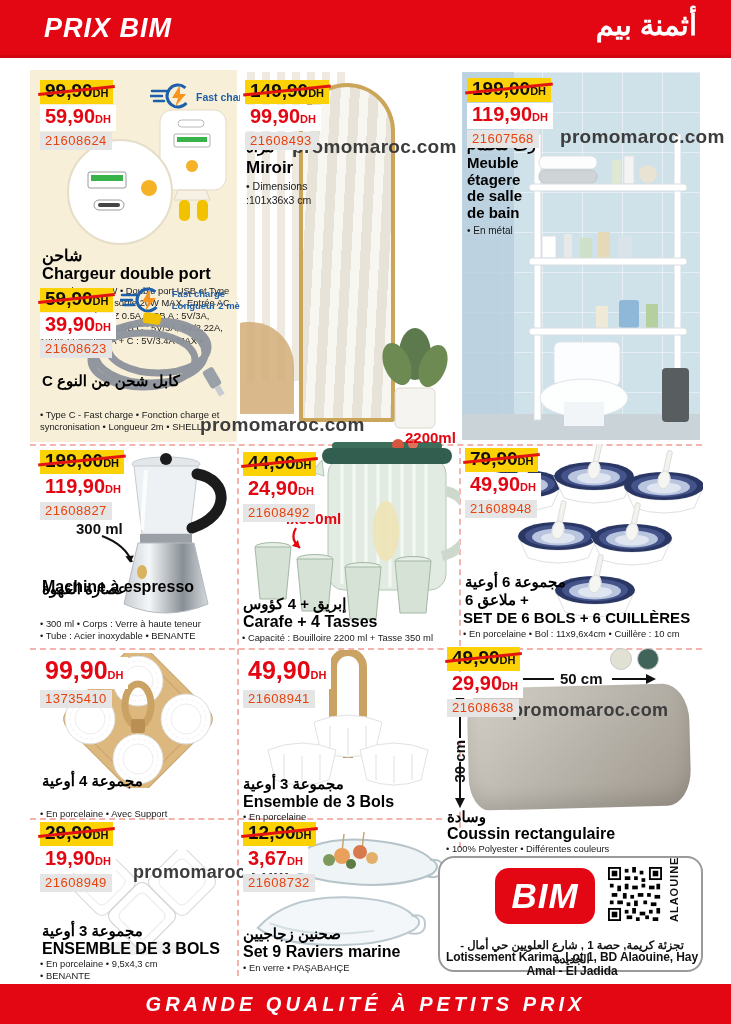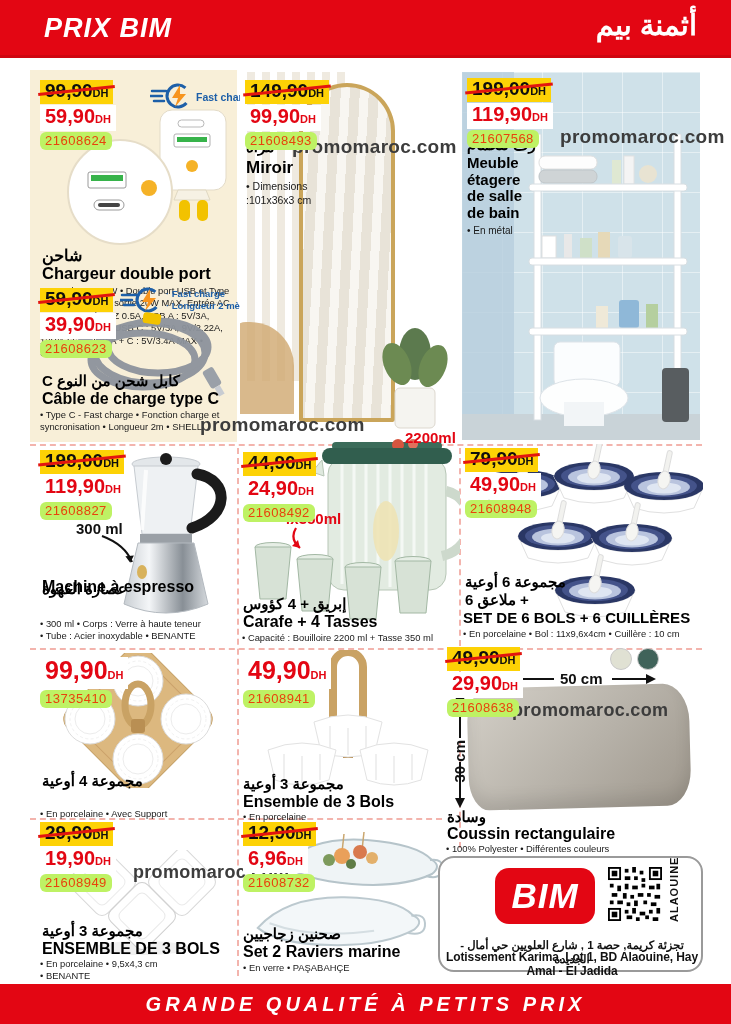--- a/index.html
+++ b/index.html
@@ -20,22 +20,22 @@
 
   
   .prices { display:flex; flex-direction:column; align-items:flex-start; z-index:8; }
   .p-old { display:inline-block; background:#fdd205; color:#0e0e0e; font-weight:bold; font-size:19px;
            line-height:22px; padding:0 5px; position:relative; white-space:nowrap; }
   .p-old::after { content:""; position:absolute; left:-2px; right:-2px; top:9px;
                   border-top:3px solid #e3150f; transform:rotate(-6deg); }
   .p-new { display:inline-block; background:#fff; color:#e30613; font-weight:bold; font-size:20px;
            line-height:23px; padding:0 5px; margin-top:1px; white-space:nowrap; }
   .p-new.single { font-size:25px; line-height:27px; }
-  .p-code { display:inline-block; background:#bef264; color:#e8430c; font-size:13px; line-height:16px;
-            padding:1px 5px; margin-top:1px; letter-spacing:.5px;border-radius:6px; }
+  .p-code { display:inline-block; background:#e5e5e5; color:#e8430c; font-size:13px; line-height:16px;
+            padding:1px 5px; margin-top:1px; letter-spacing:.5px; }
   .dh { font-size:11px; }
 
   
   .name-ar { font-weight:bold; font-size:15px; direction:rtl; text-align:left; color:#000; white-space:nowrap; }
   .name-fr { font-weight:bold; font-size:16px; color:#000; white-space:nowrap; }
   .specs { font-size:9.4px; color:#1a1a1a; line-height:1.32; }
   .wm { color:#3c3c3c; font-weight:bold; font-size:19px; z-index:7; letter-spacing:.3px; }
   .rlabel { color:#e30613; font-weight:bold; font-size:15px; white-space:nowrap; z-index:6; }
   .mlabel { color:#111; font-weight:bold; font-size:15px; white-space:nowrap; z-index:6; }
   .badge-txt { color:#1d5fa8; font-size:10.5px; font-weight:bold; }
@@ -130,21 +130,20 @@
     <g transform="rotate(35 28 38)">
         <rect x="22" y="22" width="12" height="20" rx="3" fill="#9aa0a8"></rect>
         <rect x="25" y="42" width="6" height="10" fill="#c8ccd2"></rect>
       </g>
     <g transform="rotate(-30 160 78)">
         <rect x="154" y="62" width="12" height="20" rx="3" fill="#9aa0a8"></rect>
         <rect x="157" y="82" width="6" height="10" fill="#c8ccd2"></rect>
       </g>
   </svg>
   <div class="abs name-ar" style="left:42px;top:372px;">كابل شحن من النوع C</div>
-  <div class="abs name-fr" style="left:42px;top:390px;">Câble de charge type C</div>
   <div class="abs specs" style="left:40px;top:409px;width:185px;">• Type C - Fast charge • Fonction charge et syncronisation • Longueur 2m • SHELL</div>
   <div class="abs wm" style="left:200px;top:414px;">promomaroc.com</div>
 
   <div class="abs" style="left:240px;top:72px;width:219px;height:368px;overflow:hidden;background:linear-gradient(180deg,#f0e6d7 0%,#f3ead d 0%,#f2e9db 72%,#e2d2b9 80%,#d7c3a4 100%);">
     <div class="abs" style="left:0;top:0;width:48%;height:84%;background:repeating-linear-gradient(90deg,#ffffff 0 7px,#efeae0 7px 15px);"></div>
     <div class="abs" style="left:-8px;bottom:26px;width:62px;height:92px;background:#cfa76f;border-radius:14px 44px 0 0;opacity:.8;"></div>
     <div class="abs" style="left:27%;top:3%;width:44%;height:92%;border:4px solid #caa55a;border-radius:120px 120px 6px 6px;background:repeating-linear-gradient(93deg,#f8f6f1 0 9px,#e8e3d8 9px 19px);"></div>
     <svg class="abs" style="right:0;bottom:8px;" width="92" height="112" viewBox="0 0 92 112">
       <ellipse cx="48" cy="34" rx="16" ry="26" fill="#5c7a4e"></ellipse>
       <ellipse cx="30" cy="44" rx="13" ry="22" fill="#6c8a52" transform="rotate(-22 30 44)"></ellipse>
@@ -424,21 +423,21 @@
   <div class="abs wm" style="left:133px;top:862px;font-size:18px;">promomaroc.com</div>
   <div class="abs name-ar" style="left:42px;top:922px;">مجموعة 3 أوعية</div>
   <div class="abs name-fr" style="left:42px;top:940px;">ENSEMBLE DE 3 BOLS</div>
   <div class="abs specs" style="left:40px;top:958px;width:190px;">
     <div>• En porcelaine • 9,5x4,3 cm</div>
     <div>• BENANTE</div>
   </div>
 
   <div class="abs prices" style="left:243px;top:822px;">
     <div class="p-old"><span>12,90</span><span class="dh">DH</span></div>
-    <div class="p-new"><span>6,96</span><span class="dh">DH</span></div>
+    <div class="p-new"><span>3,67</span><span class="dh">DH</span></div>
     <div class="p-code">21608732</div>
   </div>
   <svg class="abs" style="left:250px;top:828px;" width="195" height="132" viewBox="0 0 195 132">
     <g transform="translate(32,4)">
       <path d="M2 32 Q30 4 85 8 Q135 12 150 28 Q160 34 150 42 Q120 56 70 52 Q20 48 2 32 Z" fill="#eff4f6" stroke="#b6c4ca" stroke-width="2"></path>
       <path d="M148 28 q14 -2 12 10 q-2 10 -16 6" fill="none" stroke="#b6c4ca" stroke-width="2"></path>
       <line x1="62" y1="2" x2="60" y2="20" stroke="#caa66e" stroke-width="1.5"></line>
       <line x1="82" y1="0" x2="80" y2="18" stroke="#caa66e" stroke-width="1.5"></line>
       <circle cx="60" cy="24" r="8" fill="#e9a05a"></circle>
         <circle cx="78" cy="20" r="7" fill="#d97a4e"></circle>
@@ -446,21 +445,21 @@
         <circle cx="69" cy="32" r="5" fill="#5f7c46"></circle>
       <circle cx="90" cy="26" r="6" fill="#e3b06b"></circle>
     </g>
     <g transform="translate(4,66) rotate(-3)">
       <path d="M2 34 Q32 4 90 8 Q143 12 158 30 Q169 36 158 44 Q127 59 74 55 Q21 51 2 34 Z" fill="#f3f7f9" stroke="#bcc9cf" stroke-width="2"></path>
       <path d="M156 30 q15 -2 13 11 q-2 10 -17 6" fill="none" stroke="#bcc9cf" stroke-width="2"></path>
       <path d="M14 30 Q55 48 118 43" fill="none" stroke="#d5dee2" stroke-width="2"></path>
     </g>
   </svg>
   <div class="abs name-ar" style="left:243px;top:925px;">صحنين زجاجيين</div>
-  <div class="abs name-fr" style="left:243px;top:943px;">Set 2 Raviers marine</div>
+  <div class="abs name-fr" style="left:243px;top:943px;">Set 9 Raviers marine</div>
   <div class="abs specs" style="left:243px;top:962px;width:190px;">• En verre • PAŞABAHÇE</div>
 
   <div class="abs bim-card" style="left:438px;top:856px;width:265px;height:116px;">
     <div class="abs bim-logo" style="left:55px;top:10px;width:100px;height:56px;">BIM</div>
     <svg class="abs" style="left:168px;top:9px;" width="54" height="54" viewBox="0 0 29 29">
       <rect x="0" y="0" width="29" height="29" fill="#fff"></rect>
       <g fill="#000">
         <rect x="0" y="0" width="7" height="7"></rect>
           <rect x="22" y="0" width="7" height="7"></rect>
           <rect x="0" y="22" width="7" height="7"></rect>

